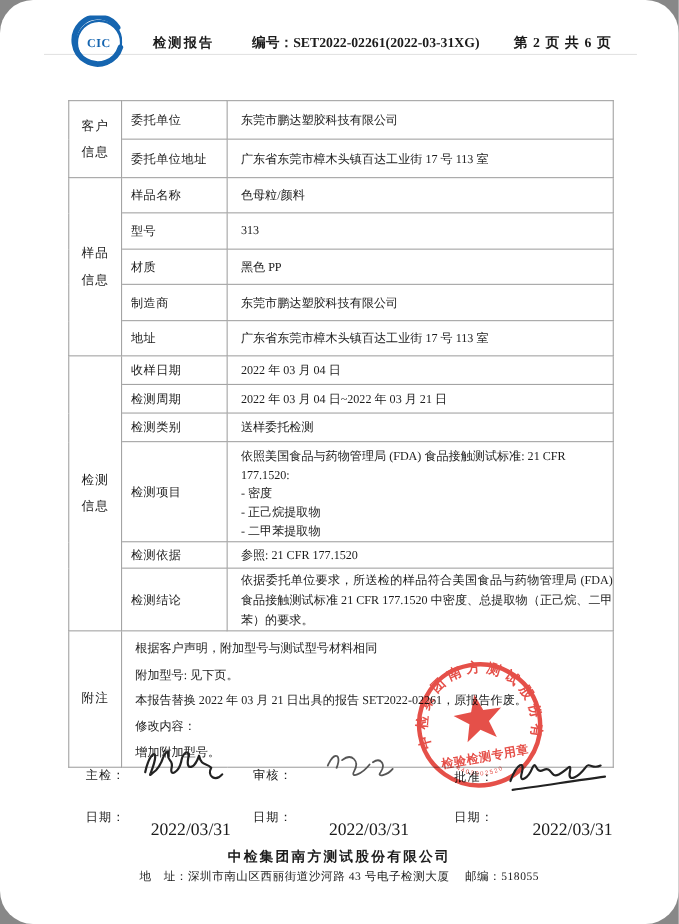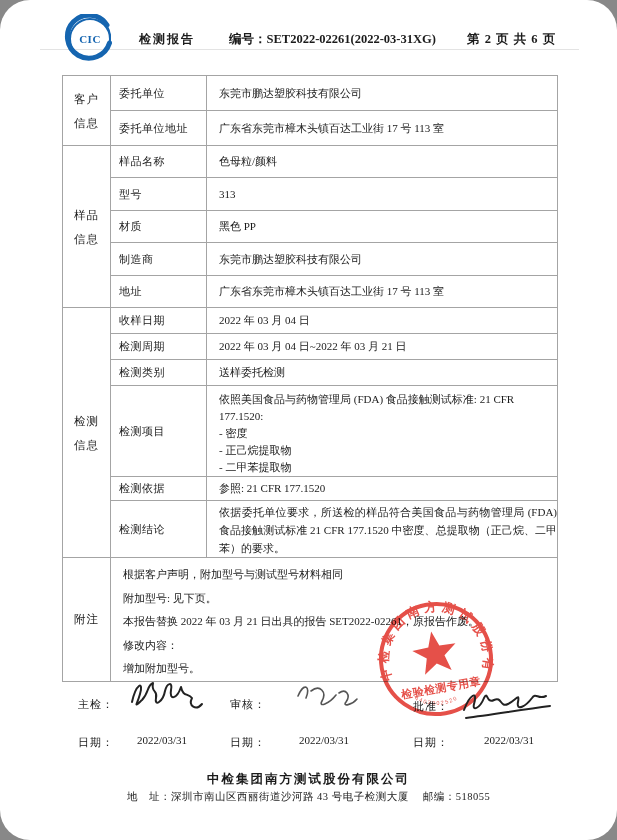--- a/index.html
+++ b/index.html
@@ -8,33 +8,33 @@
     position: relative; width: 617px; height: 840px; margin: 0 auto;
     background: #ffffff; overflow: hidden; color: #1b1b1b; border-radius: 30px;
   }
   
   .header-rule { position: absolute; left: 40px; right: 38px; top: 49px; border-top: 1px solid #e3e3e3; }
   .logo { position: absolute; left: 63px; top: 14px; width: 54px; height: 50px; }
   .report-title { position: absolute; left: 139px; top: 31px; font-size: 12px; font-weight: bold; letter-spacing: 2px; }
   .report-no { position: absolute; left: 229px; top: 31px; font-size: 12.5px; font-weight: bold; }
   .page-info { position: absolute; left: 467px; top: 31px; font-size: 12.5px; font-weight: bold; letter-spacing: 1px; }
   
-  .info-table { position: absolute; left: 62px; top: 75px; border-collapse: collapse; table-layout: fixed; width: 495px; }
+  .info-table { position: absolute; left: 62px; top: 91px; border-collapse: collapse; table-layout: fixed; width: 495px; }
   .info-table td { border: 1px solid #a4a4a4; font-size: 11px; vertical-align: middle; overflow: hidden; }
   td.group { text-align: center; font-size: 11.5px; line-height: 24px; letter-spacing: 1px; }
   td.lbl { padding-left: 8px; letter-spacing: 0.5px; }
   td.val { padding-left: 12px; padding-right: 0; }
   td.val-top { vertical-align: top; padding-top: 5px; }
   .item-line { line-height: 17px; }
   .concl { line-height: 18px; text-align: justify; padding-top: 2px; }
   .note-line { line-height: 23.5px; }
   
   .sig-label { position: absolute; font-size: 11px; letter-spacing: 1px; }
   .date-label { position: absolute; font-size: 11px; letter-spacing: 1px; }
-  .date-value { position: absolute; font-size: 11px; }
+  .date-value { position: absolute; font-size: 16px; margin-top: 12px; }
   .sig-svg { position: absolute; z-index: 6; }
   
   .stamp {
     position: absolute; left: 374px; top: 597px; width: 124px; height: 124px;
     transform: rotate(-10deg); opacity: 0.88; mix-blend-mode: multiply; z-index: 5;
   }
   .stamp text, .stamp textPath { font-family: "Liberation Sans", "DejaVu Sans", sans-serif; }
   .arc-text { font-size: 12.5px; letter-spacing: 4.5px; font-weight: bold; }
   .stamp-sub { font-size: 11px; letter-spacing: 0.5px; font-weight: bold; }
   .stamp-serial { font-size: 5.5px; letter-spacing: 1.5px; }

